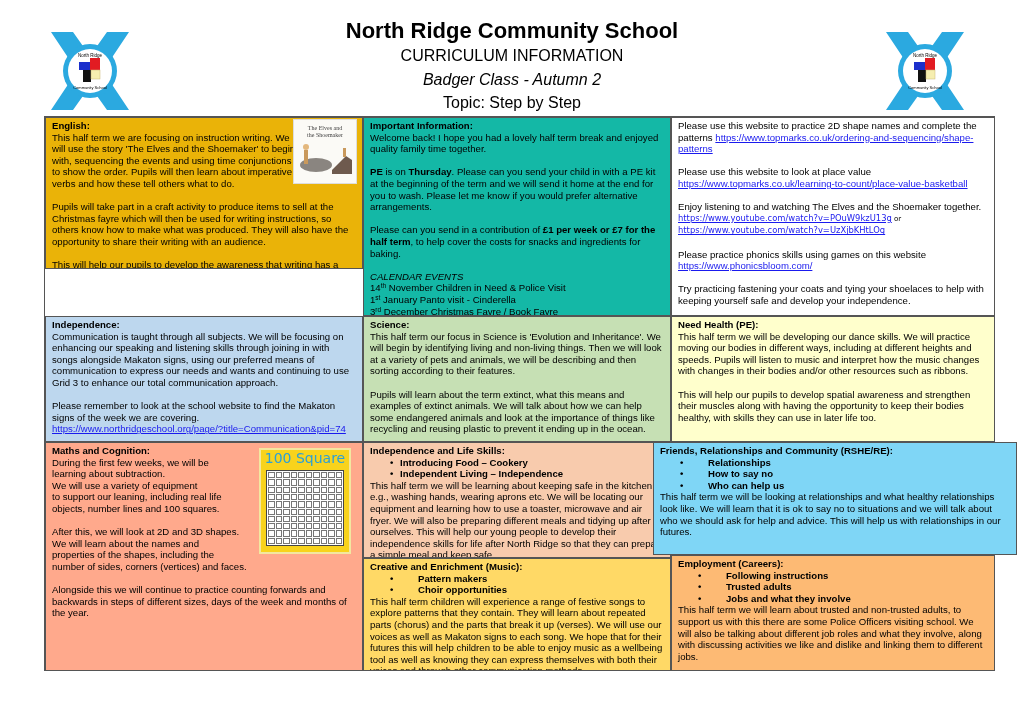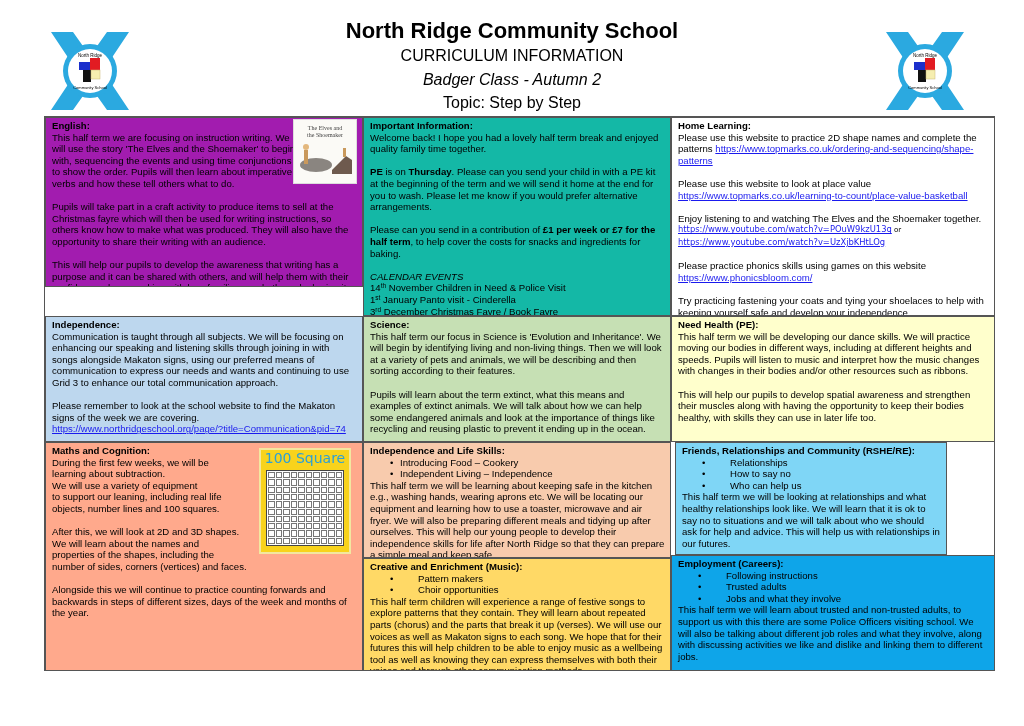--- a/index.html
+++ b/index.html
@@ -19,35 +19,35 @@
 
   .grid { position: absolute; left: 44px; top: 116px; width: 951px; height: 555px; border: 1px solid #555; }
   .cell { position: absolute; border: 1px solid #555; padding: 2px 5px 0 6px; font-size: 9.6px; line-height: 11.6px; overflow: hidden; }
   .cell p { margin: 0; }
   .cell .gap { height: 11.6px; }
   .cell .h { font-weight: bold; }
   .cell a { color: #1a1aee; text-decoration: underline; }
   .cell .b { font-weight: bold; }
   .cell .i { font-style: italic; }
   .cell ul { list-style: none; }
-  .cell li { position: relative; padding-left: 48px; }
+  .cell li { position: relative; padding-left: 48px; font-weight: bold; }
   .cell li::before { content: "\2022"; position: absolute; left: 20px; }
   sup { font-size: 6.5px; line-height: 0; vertical-align: 3px; }
 
-  .c-english { left: 0; top: 0; width: 318px; height: 170px; background: #a21caf; }
+  .c-english { left: 0; top: 0; width: 318px; height: 152px; background: #eab308; }
   .c-important { left: 318px; top: 0; width: 308px; height: 199px; background: #14b8a6; }
   .c-home { left: 626px; top: 0; width: 324px; height: 199px; background: #ffffff; }
   .c-comm { left: 0; top: 199px; width: 318px; height: 126px; background: #bdd7ee; }
   .c-science { left: 318px; top: 199px; width: 308px; height: 126px; background: #c6e0b4; }
   .c-health { left: 626px; top: 199px; width: 324px; height: 126px; background: #ffffcc; }
   .c-maths { left: 0; top: 325px; width: 318px; height: 229px; background: #ffa98c; }
   .c-indep { left: 318px; top: 325px; width: 308px; height: 116px; background: #f8cbad; }
-  .c-friends { left: 630px; top: 325px; width: 272px; height: 113px; background: #7fd6f6; }
+  .c-friends { left: 608px; top: 325px; width: 364px; height: 113px; background: #7fd6f6; }
   .c-creative { left: 318px; top: 441px; width: 308px; height: 113px; background: #ffd966; }
-  .c-employ { left: 626px; top: 438px; width: 324px; height: 116px; background: #0ea5e9; }
+  .c-employ { left: 626px; top: 438px; width: 324px; height: 116px; background: #fdba74; }
 
   .book { position: absolute; left: 247px; top: 1px; width: 64px; height: 65px; background: #fbfaf6; border: 1px solid #ddd; }
   .hsq { position: absolute; left: 213px; top: 5px; width: 92px; height: 106px; background: #f8d31c; border: 2px solid #f3e7a0; }
   .hsq-title { position: absolute; left: 0; top: 3px; width: 100%; text-align: center; color: #2b9fd8; font-size: 14px; font-family: "DejaVu Sans", sans-serif; }
   .hsq-grid { position: absolute; left: 5px; top: 20px; width: 78px; height: 76px; background: #fff; display: grid; grid-template-columns: repeat(10, 1fr); grid-template-rows: repeat(10, 1fr); gap: 1px; padding: 1px; border: 1px solid #444; }
   .hsq-grid span { background: #fff; border: 1px solid #777; font-size: 2.5px; text-align: center; }
 </style>
 </head>
 <body>
 
@@ -111,21 +111,20 @@
     <p><span>Please can you send in a contribution of </span><span class="b">£1 per week or £7 for the half term</span><span>, to help cover the costs for snacks and ingredients for baking.</span></p>
     <div class="gap"></div>
     <p class="i">CALENDAR EVENTS</p>
     <p><span>14</span><sup>th</sup><span> November Children in Need &amp; Police Visit</span></p>
     <p><span>1</span><sup>st</sup><span> January Panto visit - Cinderella</span></p>
     <p><span>3</span><sup>rd</sup><span> December Christmas Fayre / Book Fayre</span></p>
 
   </div>
 
   <div class="cell c-home">
-    <p class="h">Home Learning:</p>
     <p><span>Please use this website to practice 2D shape names and complete the patterns </span><a>https://www.topmarks.co.uk/ordering-and-sequencing/shape-patterns</a></p>
     <div class="gap"></div>
     <p>Please use this website to look at place value</p>
     <p><a>https://www.topmarks.co.uk/learning-to-count/place-value-basketball</a></p>
     <div class="gap"></div>
     <p>Enjoy listening to and watching The Elves and the Shoemaker together.</p>
     <p style="font-family:'DejaVu Sans',sans-serif;font-size:8.4px;"><a>https://www.youtube.com/watch?v=POuW9kzU13g</a><span style="font-size:7px"> or</span></p>
     <p style="font-family:'DejaVu Sans',sans-serif;font-size:8.4px;"><a>https://www.youtube.com/watch?v=UzXjbKHtLOg</a></p>
     <div class="gap"></div>
     <p>Please practice phonics skills using games on this website</p>

